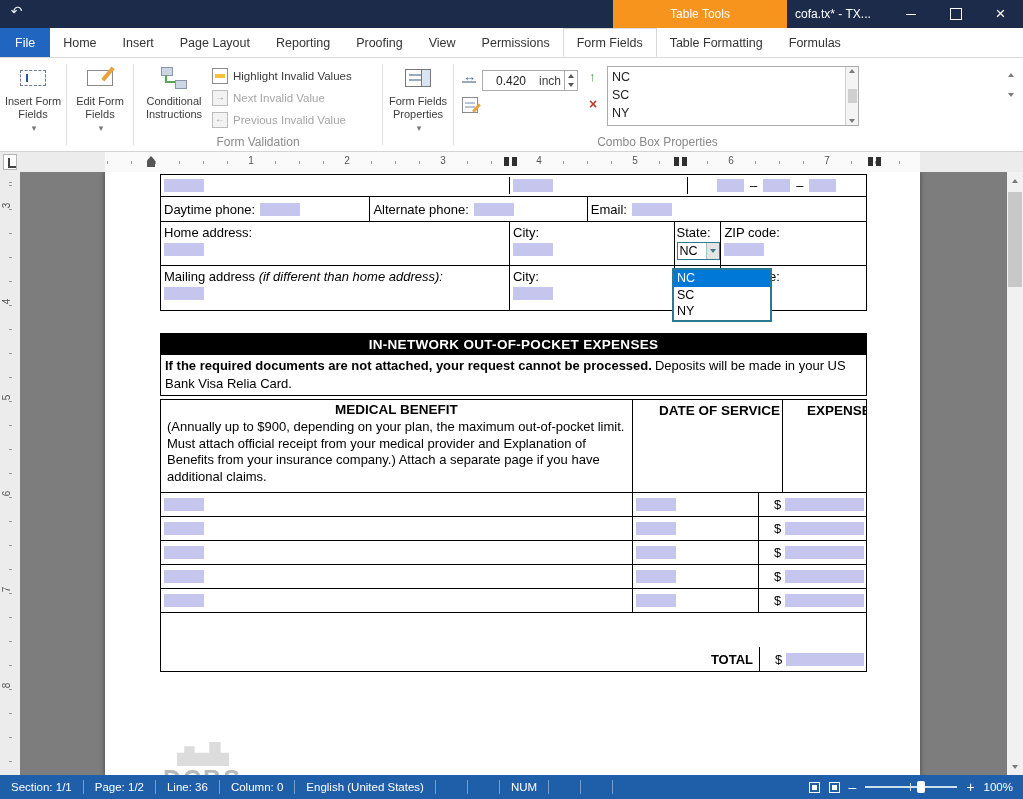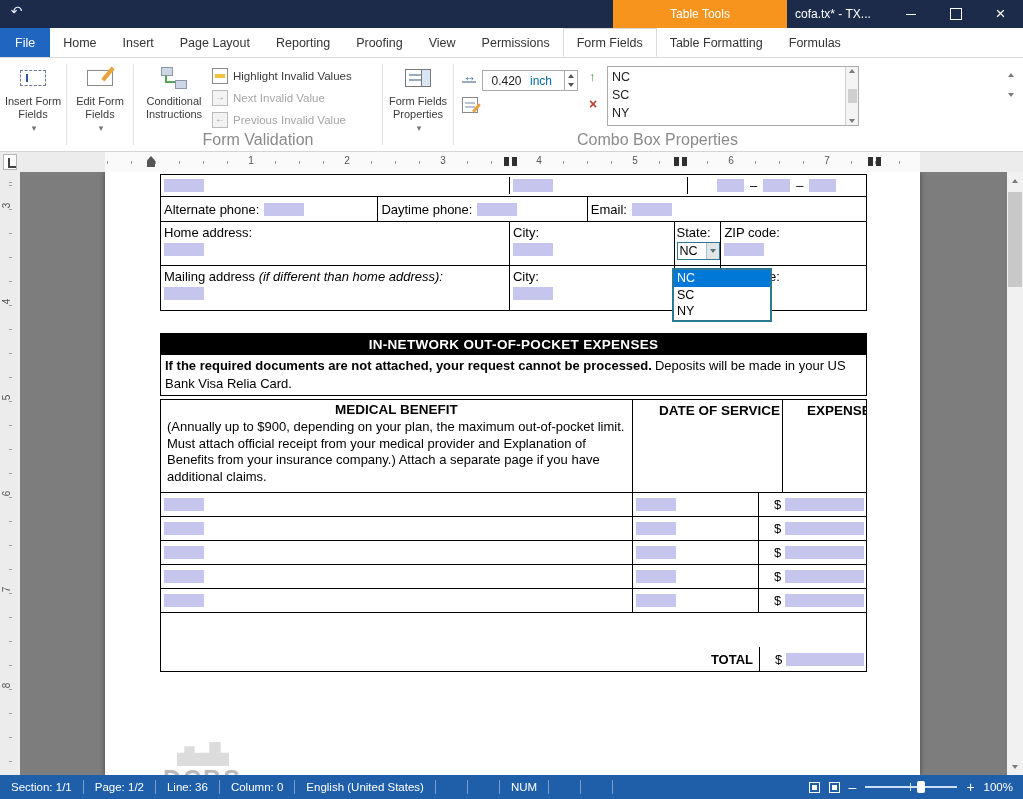--- a/index.html
+++ b/index.html
@@ -31,33 +31,33 @@
 
   
   .tabrow { position: absolute; top: 28px; left: 0; width: 1023px; height: 30px; background: #fff; border-bottom: 1px solid #d9d9d9; display: flex; }
   .tab { padding: 0 13px; display: flex; align-items: center; font-size: 12.5px; color: #333; }
   .tab.file { background: #2066c0; color: #fff; padding: 0 15px; }
   .tab.active { border: 1px solid #d9d9d9; border-bottom: 1px solid #fff; }
 
   
   .ribbon { position: absolute; top: 58px; left: 0; width: 1023px; height: 94px; background: #fff; border-bottom: 1px solid #d4d4d4; display: flex; padding: 3px 2px 0 2px; }
   .rgroup { position: relative; display: flex; padding-bottom: 16px; }
-  .grouplabel { position: absolute; bottom: 2px; left: 0; width: 100%; text-align: center; font-size: 16px; color: #8a8a8a; white-space: nowrap; }
+  .grouplabel { position: absolute; bottom: 2px; left: 0; width: 100%; text-align: center; font-size: 12px; color: #8a8a8a; white-space: nowrap; }
   .vsep { width: 1px; background: #e2e2e2; margin: 3px 2px 6px 2px; }
   .bigbtn { width: 62px; display: flex; flex-direction: column; align-items: center; text-align: center; font-size: 11px; color: #3b3b3b; padding-top: 3px; line-height: 13px; cursor: default; }
   .bigbtn .bicon { width: 28px; height: 28px; margin-bottom: 3px; display: flex; align-items: center; justify-content: center; }
   .caret::after { content: "▾"; font-size: 9px; color: #777; margin-left: 2px; }
   .smallstack { display: flex; flex-direction: column; justify-content: flex-start; gap: 4px; padding-top: 6px; width: 168px; }
   .smallbtn { display: flex; align-items: center; gap: 5px; font-size: 11.5px; color: #3b3b3b; height: 18px; }
   .smallbtn.disabled { color: #a5a5a5; }
   .cbox-left { display: flex; flex-direction: column; gap: 12px; padding: 8px 4px 0 6px; }
   .spincol { padding-top: 9px; }
   .spinner { width: 96px; height: 21px; border: 1px solid #ababab; background: #fff; display: flex; align-items: center; font-size: 12px; color: #222; }
   .spin-val { flex: 1; text-align: center; }
-  .spin-unit { margin-right: 12px; color: #0369a1; text-align: center; }
+  .spin-unit { margin-right: 3px; color: #404040; text-align: center; }
   .stepper { width: 13px; height: 100%; border-left: 1px solid #ababab; display: flex; flex-direction: column; }
   .step { flex: 1; display: flex; align-items: center; justify-content: center; }
   .tri-up { width: 0; height: 0; border-left: 3px solid transparent; border-right: 3px solid transparent; border-bottom: 4px solid #555; }
   .tri-down { width: 0; height: 0; border-left: 3px solid transparent; border-right: 3px solid transparent; border-top: 4px solid #555; }
   .sortcol { display: flex; flex-direction: column; gap: 11px; padding: 8px 5px 0 8px; }
   .listbox { margin-top: 5px; width: 252px; height: 60px; border: 1px solid #ababab; background: #fff; display: flex; }
   .listitems { flex: 1; padding-top: 1px; }
   .listitem { height: 18px; font-size: 12.5px; color: #222; padding-left: 4px; display: flex; align-items: center; }
   .list-scroll { width: 13px; border-left: 1px solid #d0d0d0; background: #f4f4f4; display: flex; flex-direction: column; align-items: center; justify-content: space-between; padding: 2px 0; }
   .list-thumb { width: 9px; height: 14px; background: #cfcfcf; }
@@ -372,26 +372,26 @@
             <div class="dashgrp">
               <span class="field sm"></span>
               <span>–</span>
               <span class="field sm"></span>
               <span>–</span>
               <span class="field sm"></span>
             </div>
           </div>
         </div>
         <div class="frow r2">
+          <div class="fcell inlinecell" style="width:210px;">
+            <span>Daytime phone:</span>
+            <span class="field"></span>
+          </div>
           <div class="fcell inlinecell" style="width:218px;">
             <span>Alternate phone:</span>
-            <span class="field"></span>
-          </div>
-          <div class="fcell inlinecell" style="width:210px;">
-            <span>Daytime phone:</span>
             <span class="field"></span>
           </div>
           <div class="fcell inlinecell" style="width:279px;">
             <span>Email:</span>
             <span class="field"></span>
           </div>
         </div>
         <div class="frow r34">
           <div class="fcell" style="width:350px;">
             <div class="lblline">Home address:</div>

